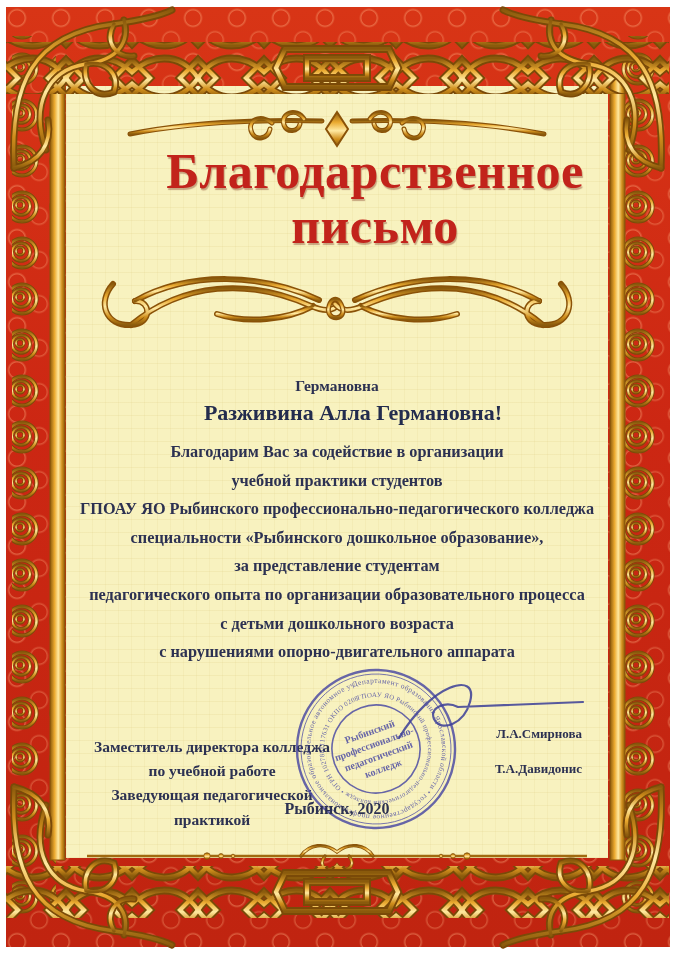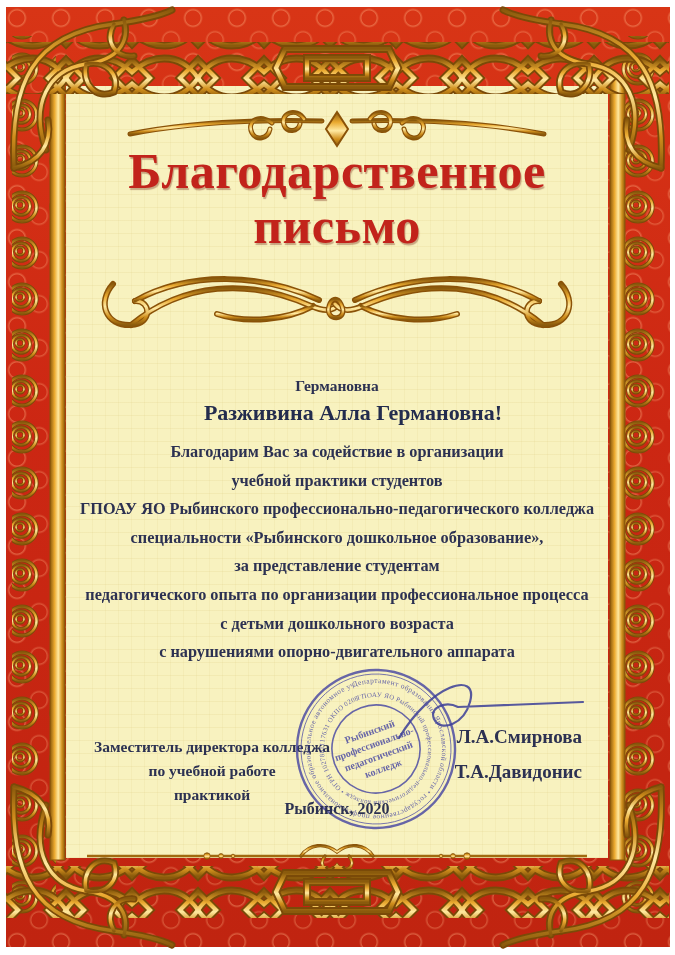--- a/index.html
+++ b/index.html
@@ -16,27 +16,27 @@
   
   .inner{position:absolute;left:66px;top:86px;width:542px;height:772px;z-index:1;
     background-color:#f8f2bf;
     background-image:
       repeating-linear-gradient(0deg, rgba(213,192,112,0.16) 0 1px, transparent 1px 13px),
       repeating-linear-gradient(90deg, rgba(213,192,112,0.12) 0 1px, transparent 1px 13px);}
   .overlay{position:absolute;left:0;top:0;z-index:2;pointer-events:none;}
   
   .abs{position:absolute;left:0;width:100%;text-align:center;color:#2c3152;}
   .title{top:58px;line-height:55px;font-size:50px;font-weight:bold;color:#c2231b;
-         letter-spacing:0.5px;text-shadow:1px 2px 1px rgba(110,22,8,0.35);}
+         letter-spacing:0.5px;text-shadow:1px 2px 1px rgba(110,22,8,0.35);padding-left:38px;}
   .salutation{top:291px;font-size:15.5px;font-weight:bold;}
   .recipient{top:314px;font-size:22px;font-weight:bold;color:#232c4e;padding-left:16px;}
   .bodylines{top:352px;font-size:16.3px;font-weight:bold;line-height:28.6px;}
   .roles{position:absolute;left:28px;top:608px;font-size:15.5px;font-weight:bold;
          line-height:24.2px;color:#2c3152;text-align:center;margin-top:41px;}
-  .name{position:absolute;right:26px;font-size:19px;font-weight:bold;color:#2c3152;}
+  .name{position:absolute;right:26px;font-size:13px;font-weight:bold;color:#2c3152;}
   .name1{top:640px;} .name2{top:675px;}
   .placedate{top:714px;font-size:16px;font-weight:bold;}
   .stamp{position:absolute;left:215px;top:568px;opacity:0.8;}
   .squiggle{position:absolute;left:325px;top:590px;opacity:0.85;}
   .dv1{position:absolute;left:56px;top:16px;}
   .dv2{position:absolute;left:31px;top:168px;}
   .brule{position:absolute;left:21px;top:756px;}
 </style>
 </head>
 <body>
@@ -104,28 +104,29 @@
 
     <div class="abs salutation">Германовна</div>
     <div class="abs recipient">Разживина Алла Германовна!</div>
 
     <div class="abs bodylines">
       <div>Благодарим Вас за содействие в организации</div>
       <div>учебной практики студентов</div>
       <div>ГПОАУ ЯО Рыбинского профессионально-педагогического колледжа</div>
       <div>специальности  «Рыбинского дошкольное образование»,</div>
       <div>за представление студентам</div>
-      <div>педагогического опыта  по организации профессиональное процесса</div>
+      <div>педагогического опыта  по организации образовательного процесса</div>
       <div>с детьми дошкольного возраста</div>
       <div>с нарушениями опорно-двигательного аппарата</div>
     </div>
 
     <div class="roles">
       <div>Заместитель директора колледжа</div>
       <div>по учебной работе</div>
+      <div>Заведующая педагогической</div>
       <div>практикой</div>
     </div>
 
     <svg class="stamp" width="190" height="190" viewBox="0 0 190 190">
       <g transform="rotate(-20 95 95)" fill="none" stroke="#4343a2">
         <circle cx="95" cy="95" r="79" stroke-width="2.4"></circle>
         <circle cx="95" cy="95" r="75" stroke-width="0.8"></circle>
         <circle cx="95" cy="95" r="44" stroke-width="1.6"></circle>
         <path id="arcO" d="M95,29 a66,66 0 1,1 -0.02,0" stroke="none"></path>
         <path id="arcI" d="M95,43 a52,52 0 1,1 -0.02,0" stroke="none"></path>

